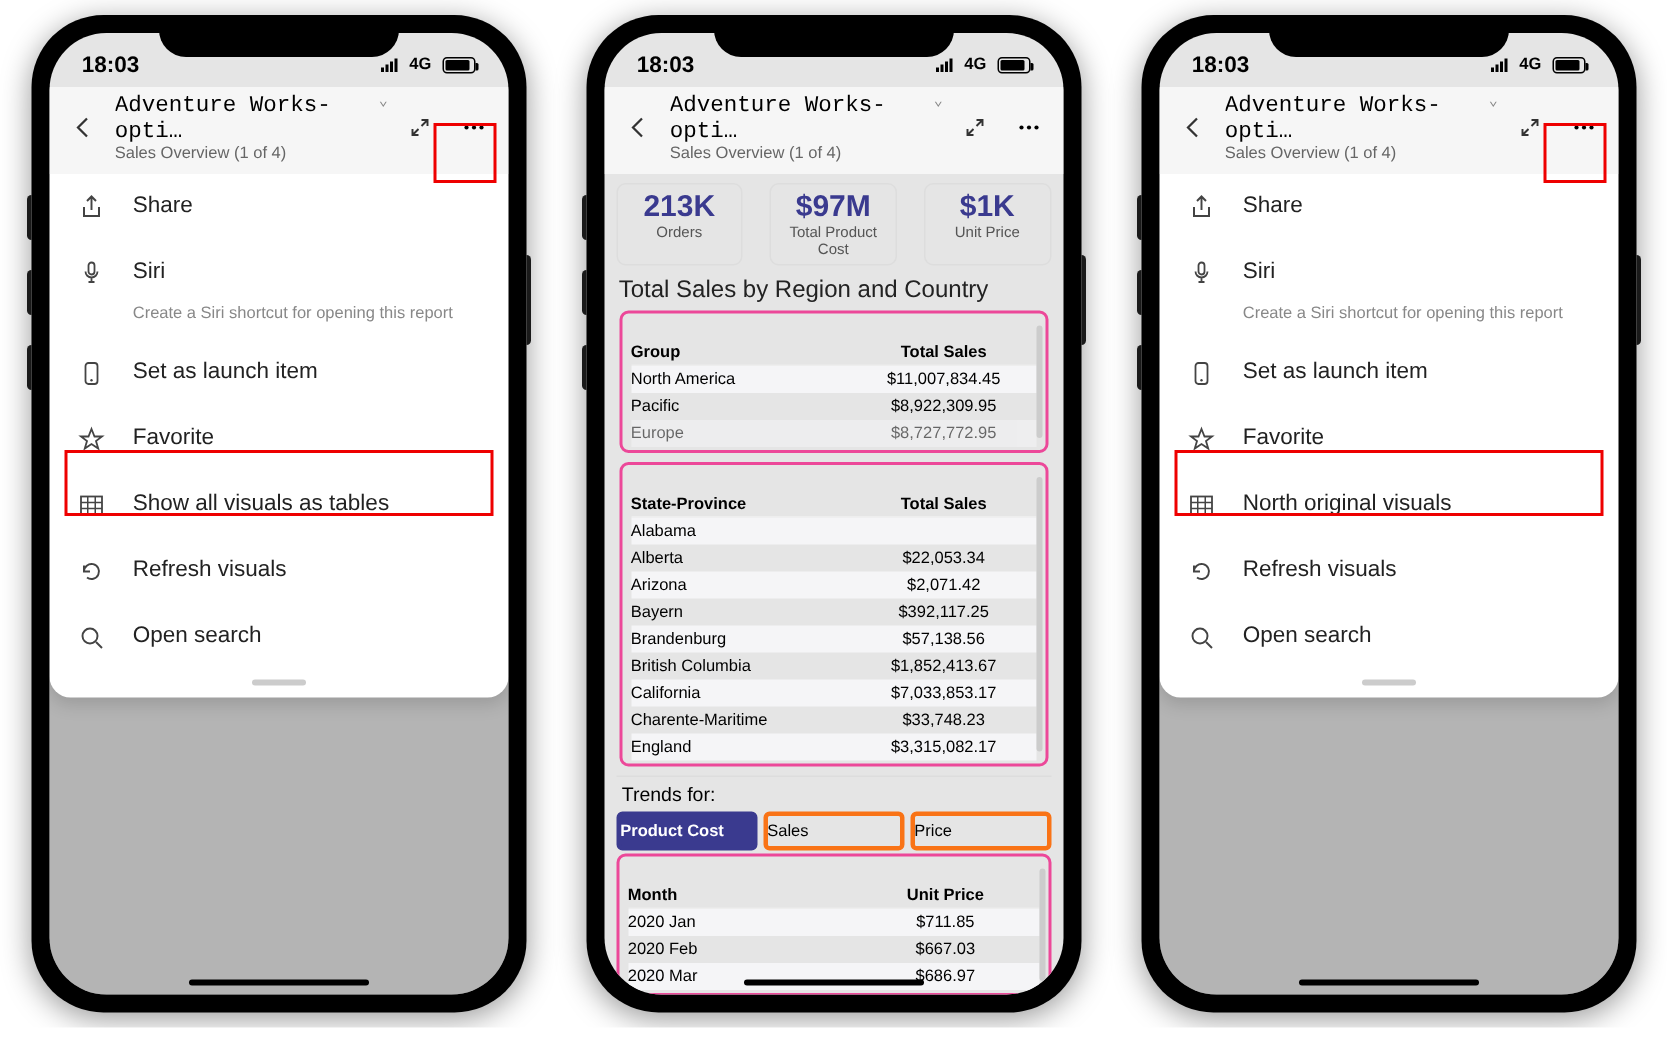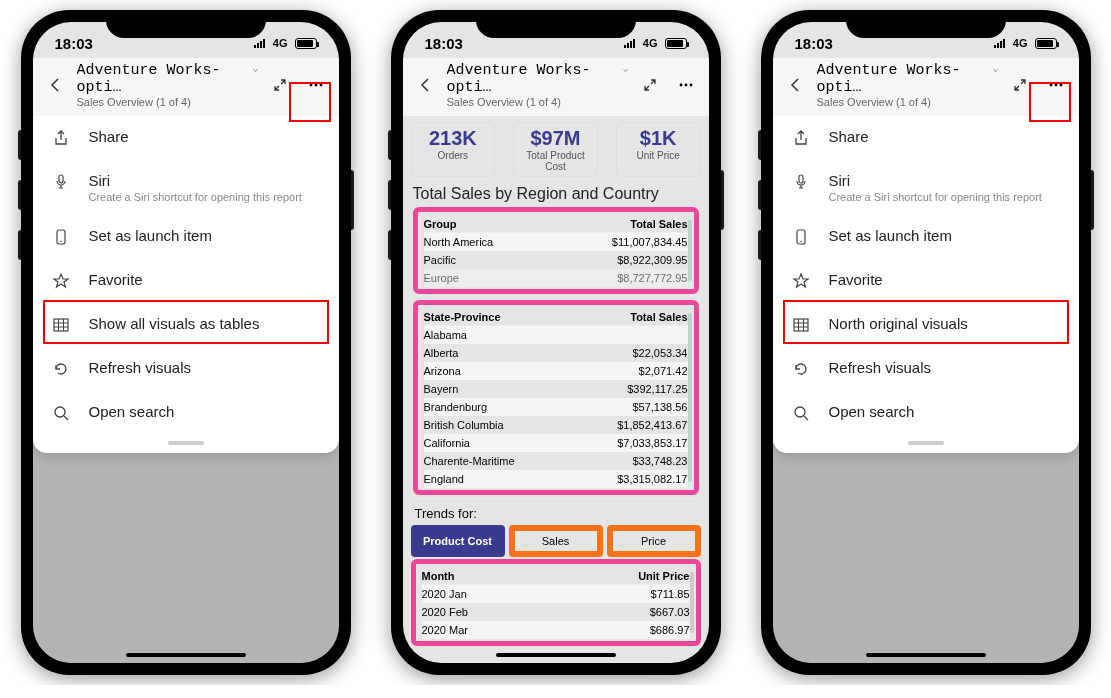--- a/index.html
+++ b/index.html
@@ -64,40 +64,40 @@
   .content { position:relative; height:calc(100% - 84px); overflow:hidden;}
   
   .sheet {
     background:#fff; border-radius:0 0 14px 14px;
     box-shadow:0 4px 12px rgba(0,0,0,.15);
     padding-bottom:8px;
   }
   .mi { display:flex; align-items:flex-start; gap:18px; padding:12px 18px; }
   .mi .ico { width:20px; height:20px; display:flex; align-items:center; justify-content:center; color:#444;}
   .mi .lbl { font-size:15px; color:#222;}
-  .mi .sub { font-size:11px; color:#888; margin-top:2px;}
+  .mi .sub { font-size:11px; color:#888; margin-top:14px;}
   .grab { width:36px; height:4px; background:#ccc; border-radius:2px; margin:6px auto 0;}
   .dim { background:rgba(120,120,120,.45); height:100%; padding-top:0;}
   .hl { position:absolute; border:2px solid #e00; background:transparent; pointer-events:none;}
   
   .kpis { display:flex; gap:18px; padding:6px 8px;}
   .kpi { flex:1; border:1px solid #ddd; border-radius:6px; text-align:center; padding:4px 2px;}
   .kpi .v { font-size:20px; font-weight:600; color:#3a3a8f;}
   .kpi .l { font-size:10px; color:#555;}
   .sect-title { font-size:16px; padding:2px 10px; color:#222;}
-  .tbl-wrap { margin:2px 10px 6px; border:5px solid #ec4899; border-radius:6px; padding:4px 6px 2px; font-size:11px; position:relative;}
+  .tbl-wrap { margin:2px 10px 6px; border:2px solid #ec4899; border-radius:6px; padding:18px 6px 2px; font-size:11px; position:relative;}
   .tbl-hdr { display:flex; font-weight:600; border-bottom:1px solid #eee; padding:2px 0;}
   .tr { display:flex; padding:3px 0;}
   .tr:nth-child(even){background:#f5f5f7;}
-  .c1{flex:1.2;} .c2{flex:1; text-align:right;}
+  .c1{flex:1.2;} .c2{flex:1; text-align:center;}
   .scroll-ind{position:absolute; right:2px; top:8px; bottom:8px; width:4px; background:#ccc; border-radius:2px;}
   .trends { margin:0 8px; border-top:1px solid #ddd; padding-top:2px;}
   .trends-title{font-size:13px; padding:2px 4px; }
   .tabs {display:flex; gap:4px; margin:2px 0;}
-  .tab{flex:1; text-align:center; font-size:11px; padding:4px 0; border:6px solid #f97316; border-radius:4px;}
+  .tab{flex:1; font-size:11px; padding:4px 0; border:3px solid #f97316; border-radius:4px;}
   .tab.active{background:#3a3a8f; color:#fff; border-color:#3a3a8f; font-weight:600;}
   .homebar{position:absolute; bottom:6px; left:50%; transform:translateX(-50%); width:120px; height:4px; background:#000; border-radius:3px;}
   
   .behind { position:absolute; inset:0; z-index:-1; background:#e8e8e8;}
   .behind .bar { margin:4px 16px; display:flex; align-items:center; font-size:10px; color:#333;}
   .behind .bar .n{width:55px;} .behind .bar .b{flex:1;height:12px;background:#528fcc;border-radius:2px;display:flex;align-items:center;justify-content:center;color:#fff;}
   .map{margin:6px 12px; height:170px; background:linear-gradient(#cfe3f5,#eef5fb); border:1px solid #ccc; position:relative; border-radius:2px;}
   .map::before{content:'';position:absolute;inset:0;background:
     radial-gradient(circle at 30% 40%, #a7c4a0 8%, transparent 9%),
     radial-gradient(circle at 55% 35%, #a7c4a0 14%, transparent 15%),

